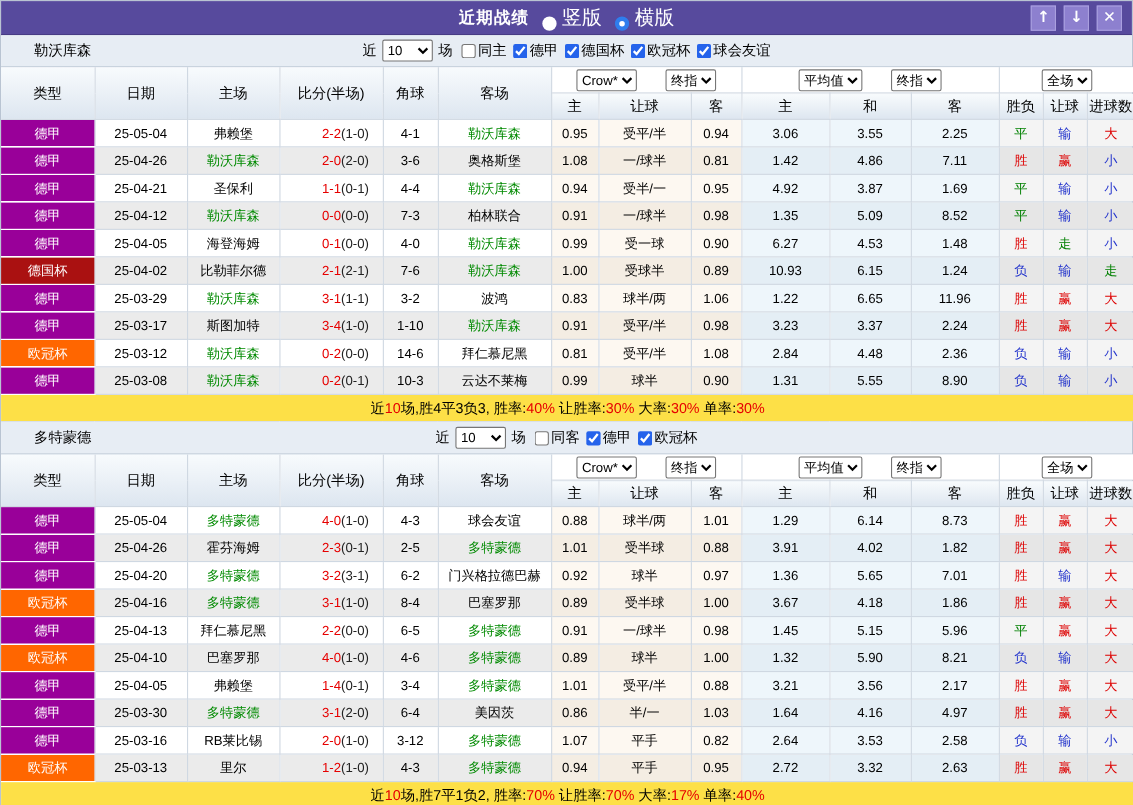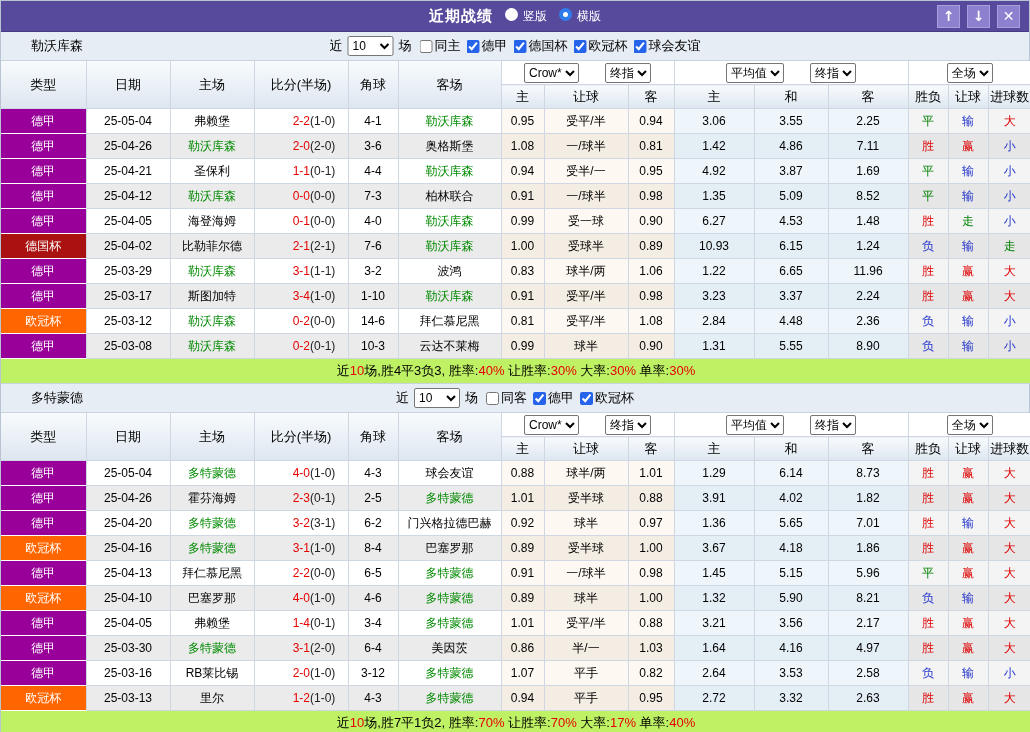--- a/index.html
+++ b/index.html
@@ -3,21 +3,21 @@
 <meta charset="utf-8">
 <style>
   html,body{margin:0;padding:0;}
   body{width:1030px;background:#fff;font-family:"Liberation Sans","DejaVu Sans",sans-serif;-webkit-font-smoothing:antialiased;}
   .app{width:1030px;border:1px solid #b9c4d2;box-sizing:border-box;}
 
   
   .titlebar{height:30px;background:#574a9d;position:relative;display:flex;align-items:center;border-bottom:1px solid #463a82;}
   .title-center{position:absolute;left:0;right:0;display:flex;justify-content:center;align-items:center;gap:12px;color:#fff;}
   .title-text{font-weight:bold;font-size:15px;letter-spacing:1px;}
-  .radio-label{display:inline-flex;align-items:flex-start;gap:5px;font-size:12px;color:#fff;cursor:pointer;}
+  .radio-label{display:inline-flex;align-items:flex-end;gap:5px;font-size:18px;color:#fff;cursor:pointer;}
   .radio{width:13px;height:13px;border-radius:50%;background:#fff;display:inline-block;box-sizing:border-box;}
   .radio.sel{border:4px solid #2f7ded;background:#fff;}
   .win-buttons{margin-left:auto;display:flex;gap:7px;padding-right:9px;z-index:2;}
   .win-btn{width:23px;height:23px;background:#8d80cf;border:1px solid #a99fdf;color:#fff;font-weight:bold;font-size:14px;line-height:20px;text-align:center;cursor:pointer;padding:0;font-family:"DejaVu Sans",sans-serif;}
 
   
   .filter-row{height:28px;background:#e7edf4;border-bottom:1px solid #c9d3de;position:relative;display:flex;align-items:center;}
   .team-name{padding-left:30px;font-size:13px;color:#000;}
   .filter-controls{position:absolute;left:50%;transform:translateX(-50%);display:flex;align-items:center;font-size:13px;color:#000;white-space:nowrap;}
   select{font-size:12px;height:20px;border:1px solid #767676;background:#fff;border-radius:2px;}
@@ -42,21 +42,21 @@
   tbody tr.odd td.c-odds{background:#fdf8f1;}
   tbody tr.even td.c-odds{background:#f4ede3;}
   tbody tr.odd td.c-avg{background:#eef6fb;}
   tbody tr.even td.c-avg{background:#e4eef5;}
   tbody tr.odd td.c-res{background:#f4f4f4;}
   tbody tr.even td.c-res{background:#e6e6e6;}
   td.league{color:#fff;border-bottom:1px solid #fff;font-size:12px;}
   td.score .ft{color:#e60000;margin-left:26px;}
   td.score .ht{color:#222;}
   .team-focus{color:#008a00;}
-  tfoot td{height:24px;background:#bef264;font-size:13px;color:#000;border-right:none;border-bottom:1px solid #c9d3de;}
+  tfoot td{height:24px;background:#fde047;font-size:13px;color:#000;border-right:none;border-bottom:1px solid #c9d3de;}
   .red{color:#e60000;}
 </style>
 </head>
 <body>
 
 <div class="app">
   <div class="titlebar">
     <div class="title-center">
       <span class="title-text">近期战绩</span>
       <label class="radio-label">

